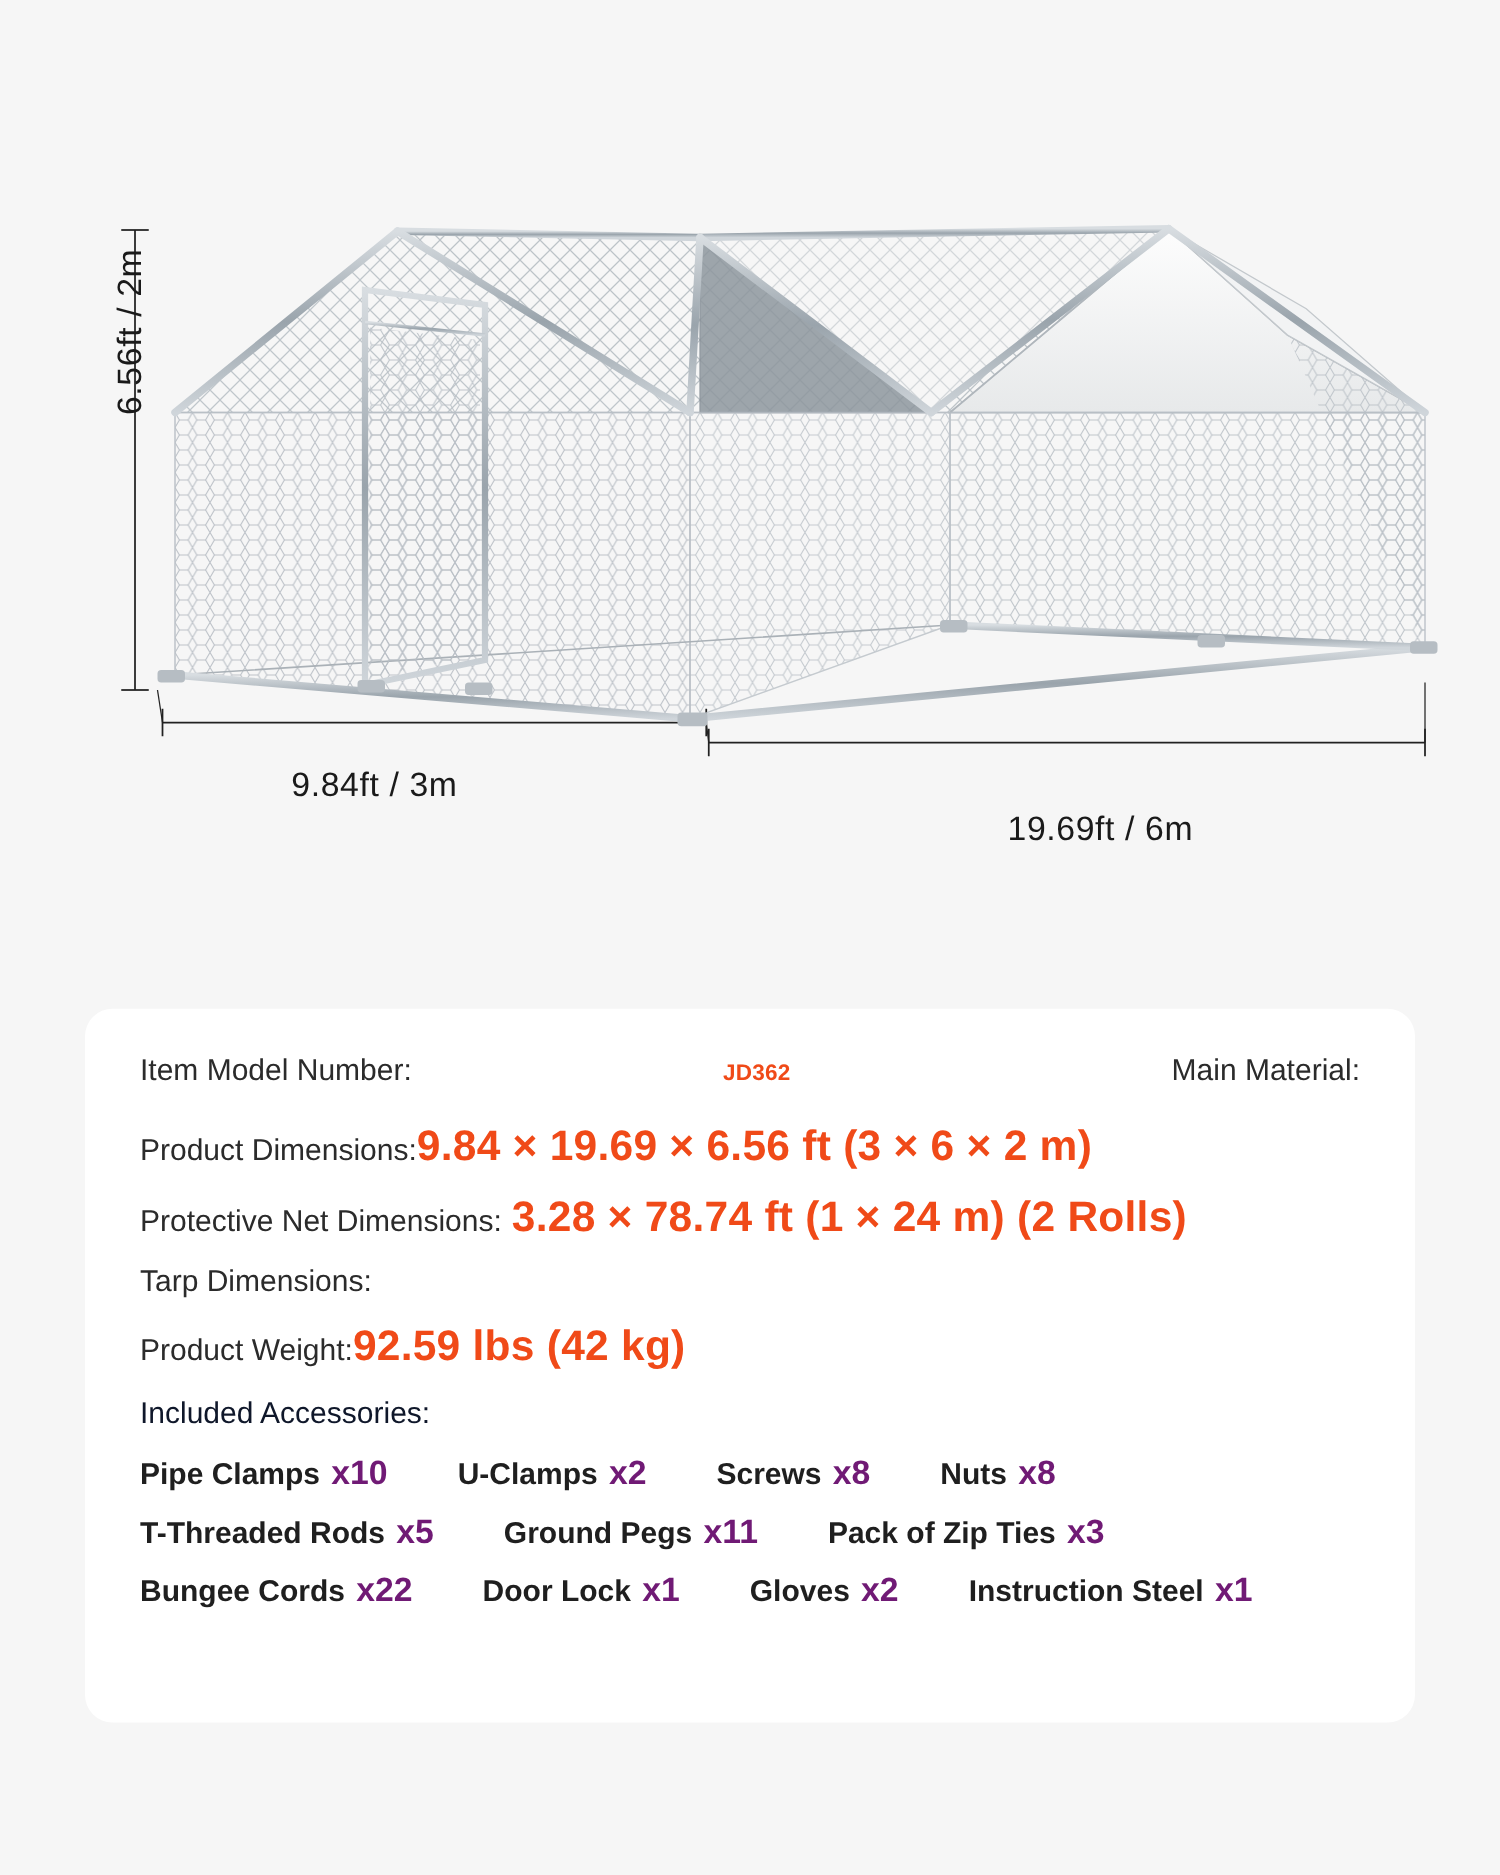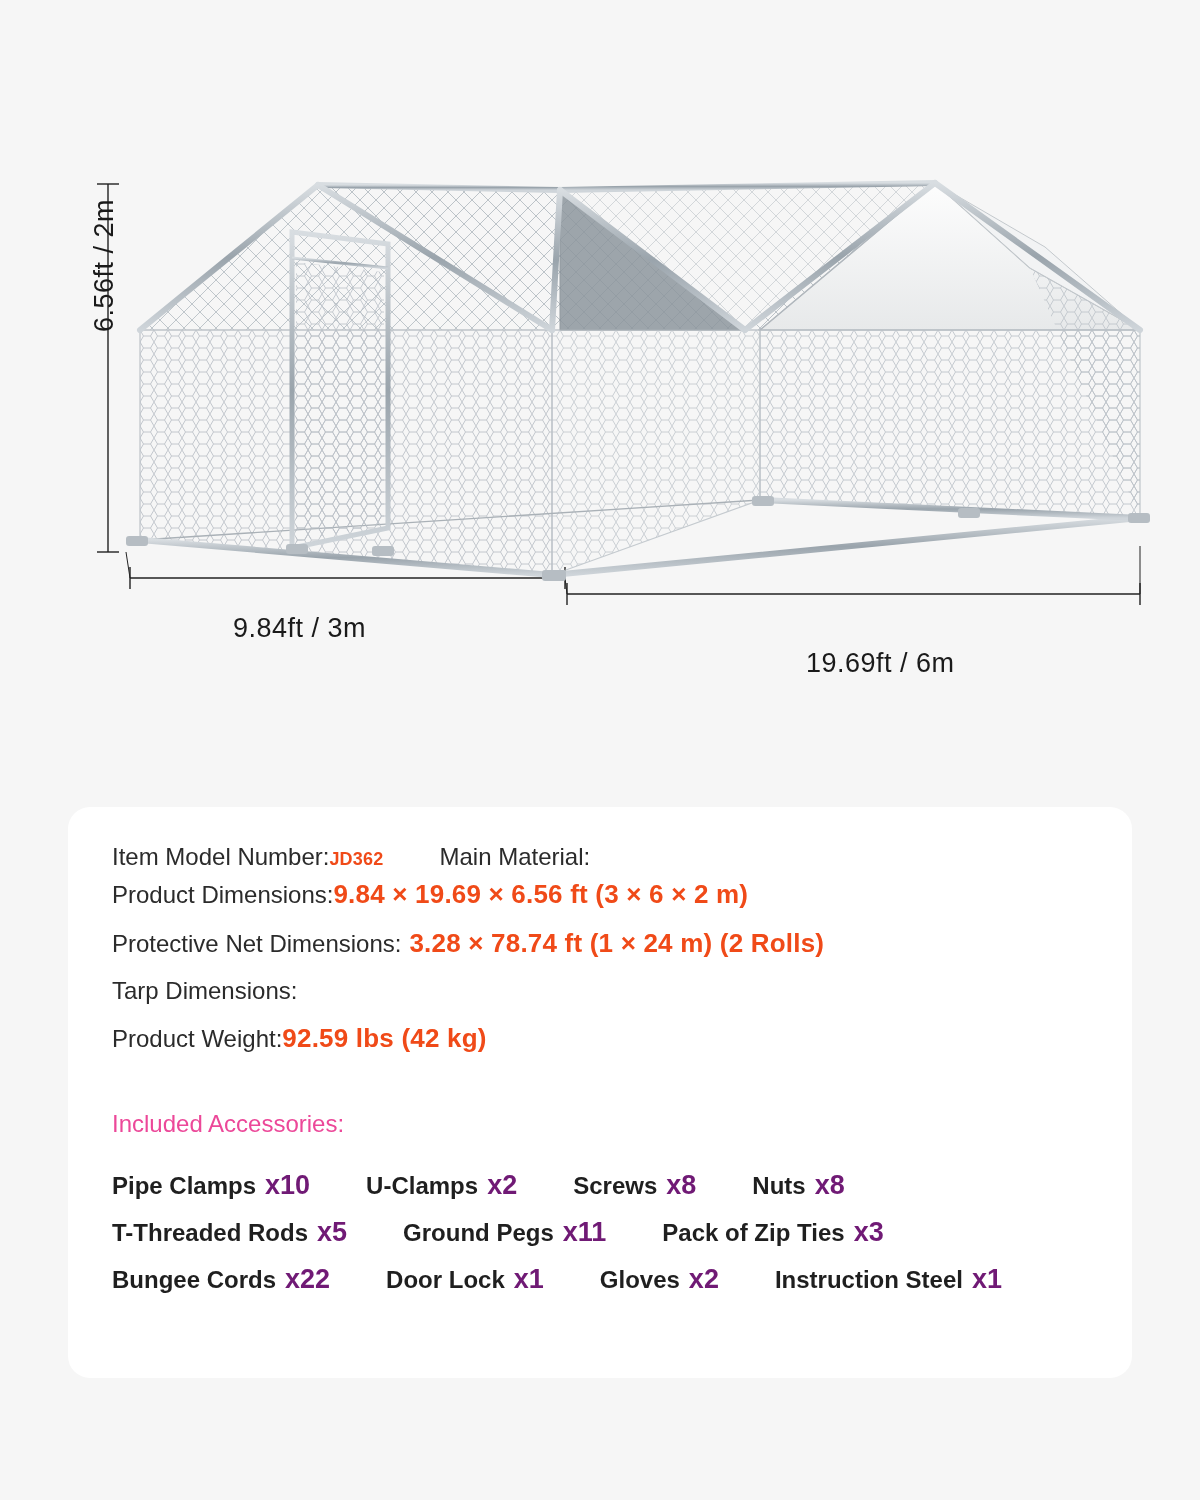--- a/index.html
+++ b/index.html
@@ -67,31 +67,31 @@
     color: #2b2b2b;
     font-size: 24px;
     font-weight: 400;
   }
   .val {
     color: #f04a18;
     font-size: 18px;
     font-weight: 700;
     letter-spacing: 0.2px;
   }
-  .val.big { font-size: 26px; }
+  .val.big { font-size: 34px; }
   .gap-l { margin-left: 56px; }
   .gap-s { margin-left: 8px; }
 
-  #row-model { margin-bottom: 8px; }
-  #row-weight { margin-bottom: 56px; }
+  #row-model { margin-bottom: 27px; justify-content: space-between; }
+  #row-weight { margin-bottom: 20px; }
 
   #accessories-title {
-    color: #ec4899;
+    color: #0f172a;
     font-size: 24px;
-    margin-bottom: 32px;
+    margin-bottom: 18px;
   }
   .acc-row {
     display: flex;
     align-items: center;
     margin-bottom: 16px;
   }
   .acc-item {
     display: flex;
     align-items: baseline;
     white-space: nowrap;

